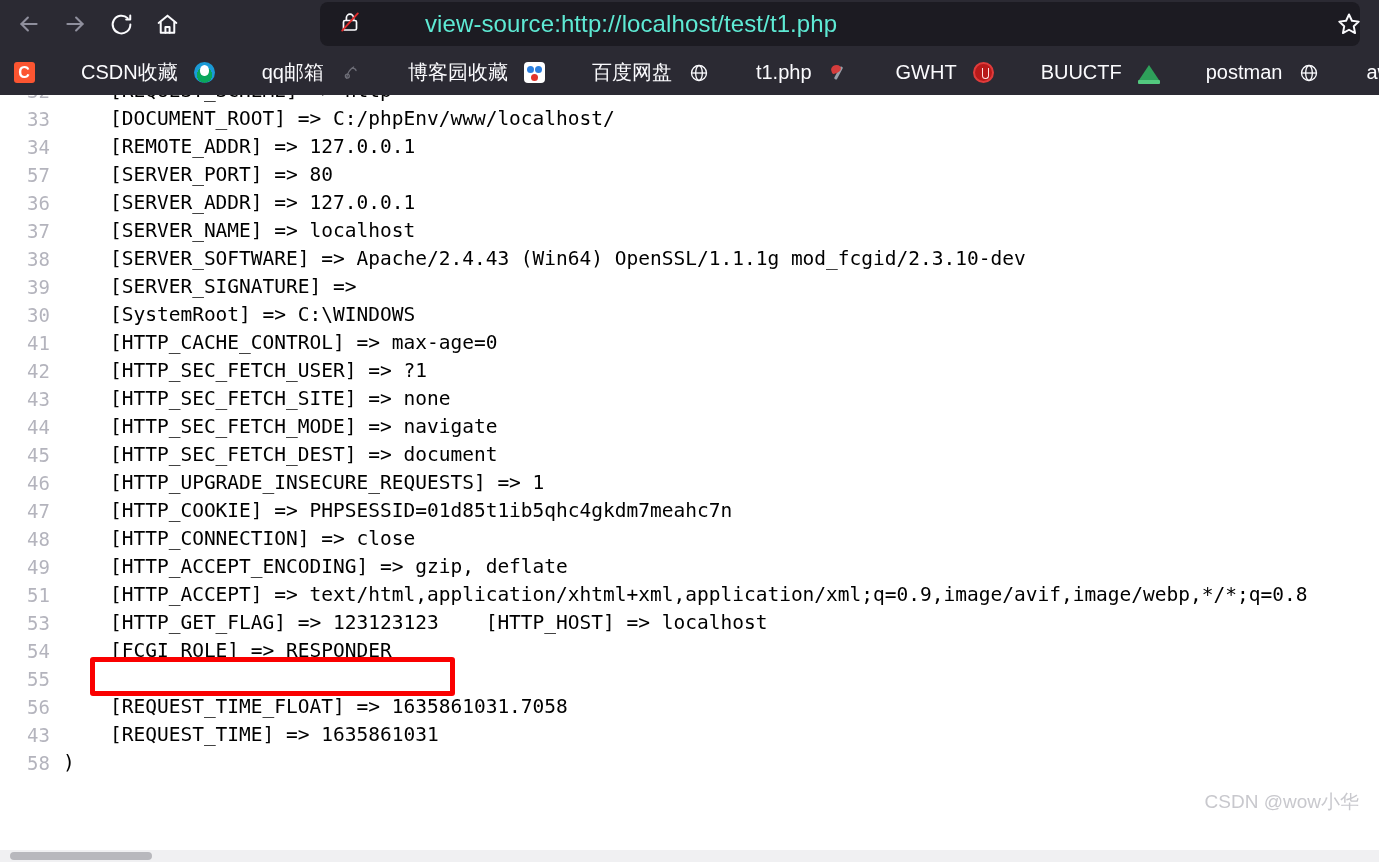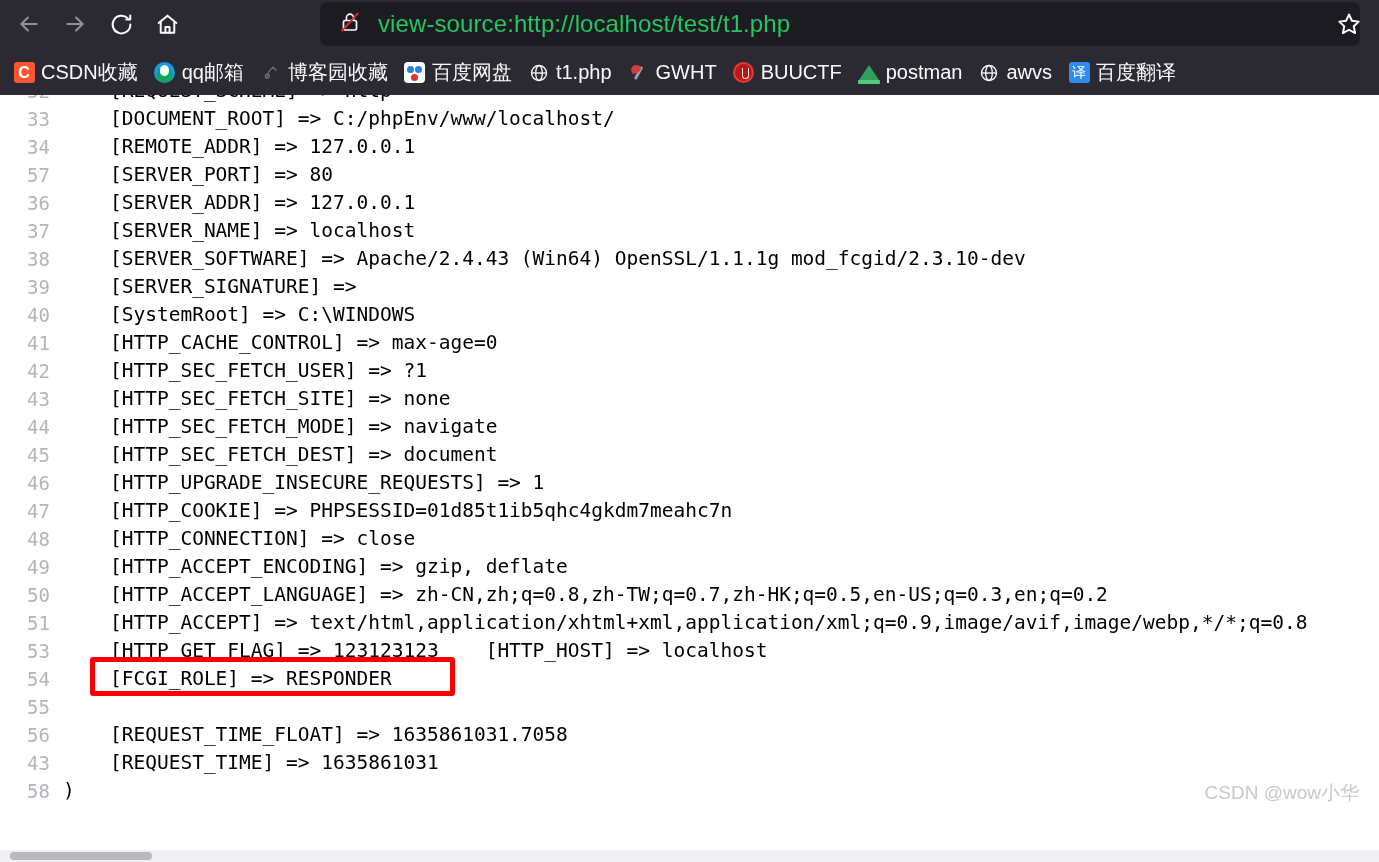--- a/index.html
+++ b/index.html
@@ -56,25 +56,26 @@
     height: 44px;
     background: #1c1b22;
     border-radius: 8px;
     display: flex;
     align-items: center;
     padding-left: 18px;
     box-sizing: border-box;
   }
   #lock-icon { flex: 0 0 auto; margin-right: 16px; }
   #url-text {
-    color: #22c55e;
+    color: #5eead4;
     font-size: 24px;
     letter-spacing: 0.1px;
     white-space: nowrap;
     font-family: "Liberation Sans", sans-serif;
+    margin-left: 47px;
   }
   #star-btn {
     position: absolute;
     right: 8px;
     top: 4px;
     width: 44px;
     height: 40px;
     display: flex;
     align-items: center;
     justify-content: center;
@@ -110,20 +111,21 @@
     display: flex;
     align-items: center;
     justify-content: center;
     position: relative;
   }
   .bm-label {
     color: #fbfbfe;
     font-size: 20px;
     white-space: nowrap;
     font-family: "Liberation Sans", sans-serif;
+    margin-left: 40px;
   }
 
   
   .ico-csdn {
     width: 21px; height: 21px;
     background: #fc5531;
     border-radius: 3px;
     color: #fff;
     font-size: 16px;
     font-weight: bold;
@@ -293,21 +295,21 @@
     border: 5px solid #fa0000;
     border-radius: 3px;
     box-sizing: border-box;
     pointer-events: none;
   }
 
   
   #watermark {
     position: absolute;
     right: 20px;
-    bottom: 16px;
+    bottom: 7px;
     color: #c8c8cd;
     font-size: 19px;
     font-family: "Liberation Sans", sans-serif;
     white-space: nowrap;
   }
 
   
   #hscrollbar {
     position: absolute;
     left: 0;
@@ -470,31 +472,30 @@
 <div id="page-content">
   <div id="source-lines">
       <div class="src-line"><span class="ln-num">32</span><span class="ln-code">    [REQUEST_SCHEME] =&gt; http</span></div>
       <div class="src-line"><span class="ln-num">33</span><span class="ln-code">    [DOCUMENT_ROOT] =&gt; C:/phpEnv/www/localhost/</span></div>
       <div class="src-line"><span class="ln-num">34</span><span class="ln-code">    [REMOTE_ADDR] =&gt; 127.0.0.1</span></div>
       <div class="src-line"><span class="ln-num">57</span><span class="ln-code">    [SERVER_PORT] =&gt; 80</span></div>
       <div class="src-line"><span class="ln-num">36</span><span class="ln-code">    [SERVER_ADDR] =&gt; 127.0.0.1</span></div>
       <div class="src-line"><span class="ln-num">37</span><span class="ln-code">    [SERVER_NAME] =&gt; localhost</span></div>
       <div class="src-line"><span class="ln-num">38</span><span class="ln-code">    [SERVER_SOFTWARE] =&gt; Apache/2.4.43 (Win64) OpenSSL/1.1.1g mod_fcgid/2.3.10-dev</span></div>
       <div class="src-line"><span class="ln-num">39</span><span class="ln-code">    [SERVER_SIGNATURE] =&gt; </span></div>
-      <div class="src-line"><span class="ln-num">40</span><span class="ln-code">    [SystemRoot] =&gt; C:\WINDOWS</span></div>
+      <div class="src-line"><span class="ln-num">30</span><span class="ln-code">    [SystemRoot] =&gt; C:\WINDOWS</span></div>
       <div class="src-line"><span class="ln-num">41</span><span class="ln-code">    [HTTP_CACHE_CONTROL] =&gt; max-age=0</span></div>
       <div class="src-line"><span class="ln-num">42</span><span class="ln-code">    [HTTP_SEC_FETCH_USER] =&gt; ?1</span></div>
       <div class="src-line"><span class="ln-num">43</span><span class="ln-code">    [HTTP_SEC_FETCH_SITE] =&gt; none</span></div>
       <div class="src-line"><span class="ln-num">44</span><span class="ln-code">    [HTTP_SEC_FETCH_MODE] =&gt; navigate</span></div>
       <div class="src-line"><span class="ln-num">45</span><span class="ln-code">    [HTTP_SEC_FETCH_DEST] =&gt; document</span></div>
       <div class="src-line"><span class="ln-num">46</span><span class="ln-code">    [HTTP_UPGRADE_INSECURE_REQUESTS] =&gt; 1</span></div>
       <div class="src-line"><span class="ln-num">47</span><span class="ln-code">    [HTTP_COOKIE] =&gt; PHPSESSID=01d85t1ib5qhc4gkdm7meahc7n</span></div>
       <div class="src-line"><span class="ln-num">48</span><span class="ln-code">    [HTTP_CONNECTION] =&gt; close</span></div>
       <div class="src-line"><span class="ln-num">49</span><span class="ln-code">    [HTTP_ACCEPT_ENCODING] =&gt; gzip, deflate</span></div>
-      <div class="src-line"><span class="ln-num">50</span><span class="ln-code">    [HTTP_ACCEPT_LANGUAGE] =&gt; zh-CN,zh;q=0.8,zh-TW;q=0.7,zh-HK;q=0.5,en-US;q=0.3,en;q=0.2</span></div>
       <div class="src-line"><span class="ln-num">51</span><span class="ln-code">    [HTTP_ACCEPT] =&gt; text/html,application/xhtml+xml,application/xml;q=0.9,image/avif,image/webp,*/*;q=0.8</span></div>
       <div class="src-line"><span class="ln-num">53</span><span class="ln-code">    [HTTP_GET_FLAG] =&gt; 123123123    [HTTP_HOST] =&gt; localhost</span></div>
       <div class="src-line"><span class="ln-num">54</span><span class="ln-code">    [FCGI_ROLE] =&gt; RESPONDER</span></div>
       <div class="src-line"><span class="ln-num">55</span></div>
       <div class="src-line"><span class="ln-num">56</span><span class="ln-code">    [REQUEST_TIME_FLOAT] =&gt; 1635861031.7058</span></div>
       <div class="src-line"><span class="ln-num">43</span><span class="ln-code">    [REQUEST_TIME] =&gt; 1635861031</span></div>
       <div class="src-line"><span class="ln-num">58</span><span class="ln-code">)</span></div>
     </div>
   <div id="flag-highlight"></div>
   <div id="watermark">CSDN @wow小华</div>

